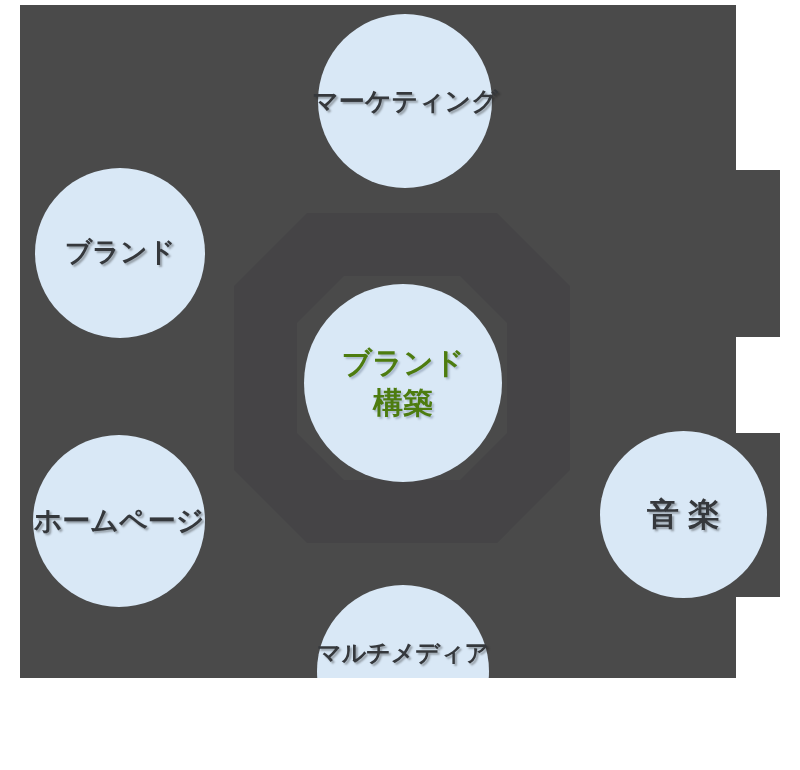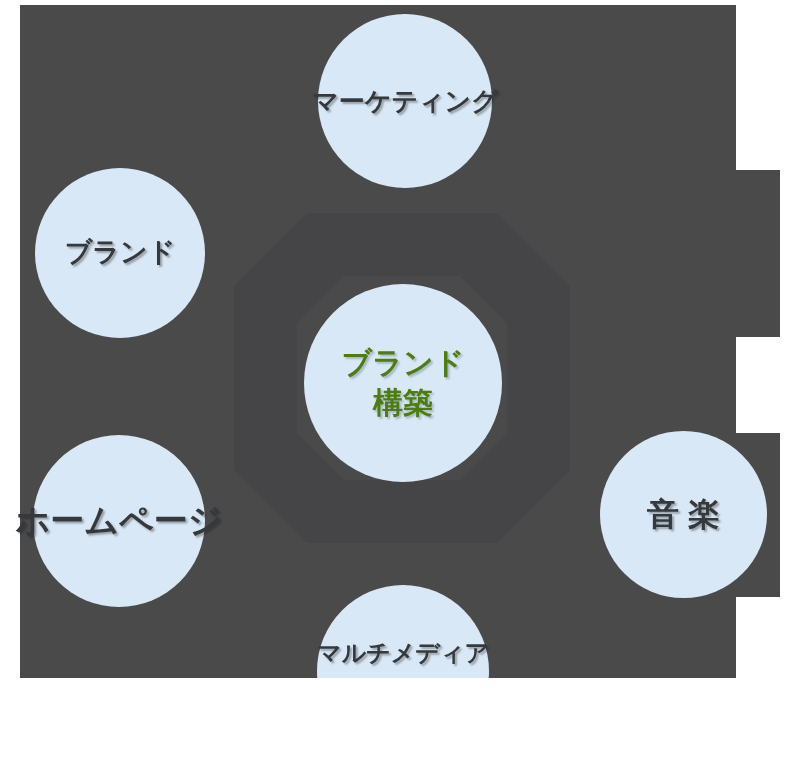--- a/index.html
+++ b/index.html
@@ -27,21 +27,21 @@
     font-weight:bold;
     color:#35383C;
     white-space:pre-line;
     line-height:1.4;
     text-shadow:2px 2px 2px rgba(25,25,25,0.35);
   }
   .node--marketing  { left:318px; top:14px;  width:174px; height:174px; font-size:26px; white-space:nowrap; }
   .node--goal       { left:35px;  top:168px; width:170px; height:170px; font-size:27px; }
   .node--print      { left:601px; top:172px; width:166px; height:166px; font-size:27px; }
   .node--center     { left:304px; top:284px; width:198px; height:198px; font-size:30px; color:#4d7c0f; line-height:1.35; text-shadow:2px 2px 2px rgba(20,40,70,0.25); }
-  .node--homepage   { left:33px;  top:435px; width:172px; height:172px; font-size:34px; white-space:nowrap; }
+  .node--homepage   { left:33px;  top:435px; width:172px; height:172px; font-size:28px; white-space:nowrap; }
   .node--music      { left:600px; top:431px; width:167px; height:167px; font-size:32px; }
   .node--multimedia { left:317px; top:585px; width:172px; height:172px; font-size:24px; line-height:1.45; white-space:pre-line;justify-content:flex-end; }
 </style>
 </head>
 <body>
 
 <div class="page">
 
   <div class="bg-main"></div>
   <div class="tab-right-1"></div>

